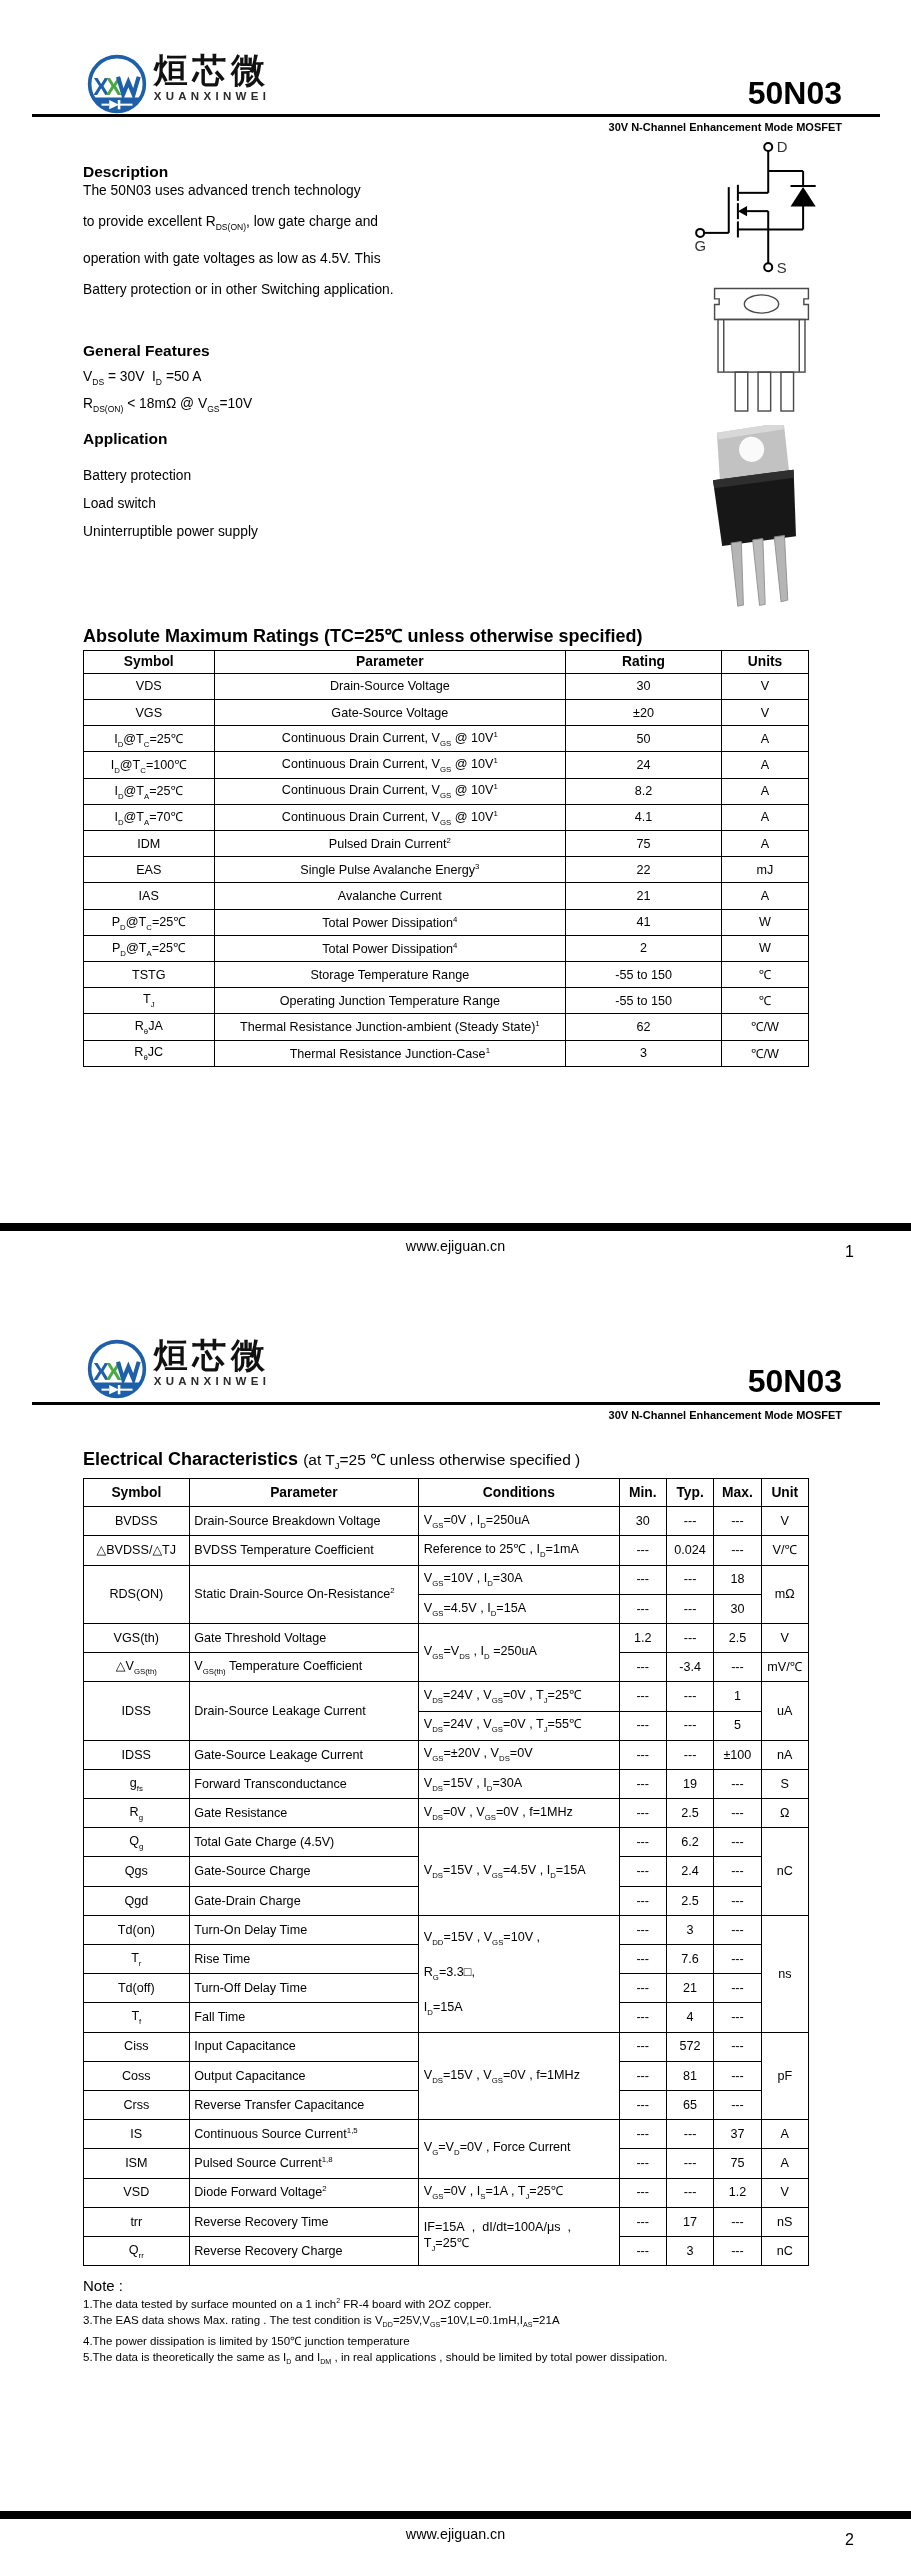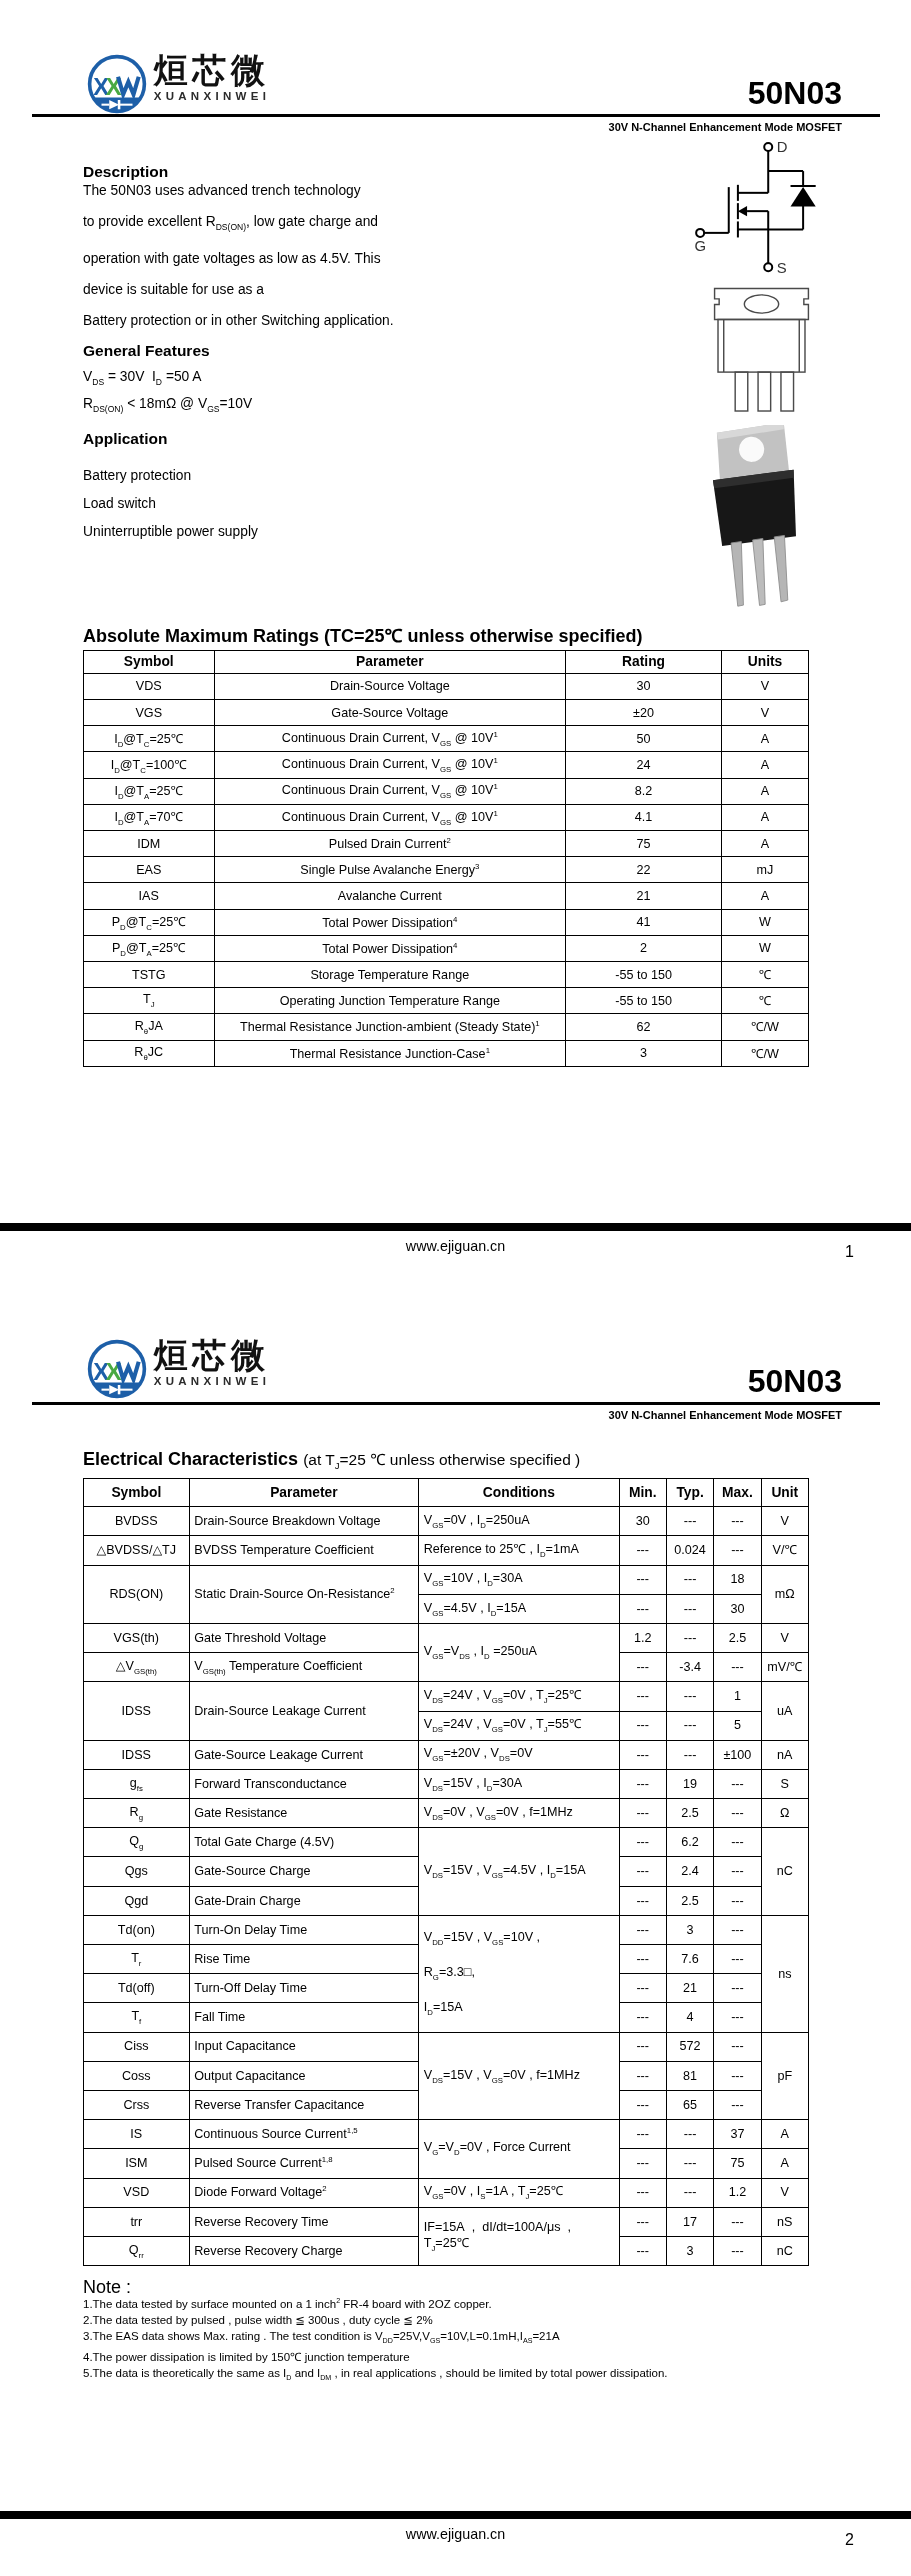--- a/index.html
+++ b/index.html
@@ -36,21 +36,21 @@
   table.amr th{height:20.7px;}
   table.amr td{height:24px;}
   table.ec th{height:26px;}
   table.ec td{height:27px;line-height:1.3;}
   table.ec td.col1, table.ec td.col2{text-align:left;padding-left:4.6px;}
   .amr col.c0{width:18%}.amr col.c1{width:48.5%}.amr col.c2{width:21.5%}.amr col.c3{width:12%}
   .ec col.c0{width:14.5%}.ec col.c1{width:31.5%}.ec col.c2{width:27.5%}
   .ec col.c3{width:6.5%}.ec col.c4{width:6.5%}.ec col.c5{width:6.5%}.ec col.c6{width:6.5%}
 
   
-  .note-title{font-size:18px;}
+  .note-title{font-size:15px;}
   .note-line{font-size:11.5px;line-height:16px;}
 
   
   .footer-bar{left:0;width:911px;height:7.5px;background:#000;}
   .footer-url{left:0;width:911px;text-align:center;font-size:14.3px;}
   .page-num{font-size:16px;}
 
   svg text{font-family:"Liberation Sans", sans-serif;}
 </style>
 </head>
@@ -78,21 +78,20 @@
 
   <div class="abs part-number" style="right:69px;top:77px;">50N03</div>
   <div class="abs rule" style="left:32px;top:114px;width:848px;"></div>
   <div class="abs subtitle" style="right:69px;top:122px;">30V N-Channel Enhancement Mode MOSFET</div>
 
   <div class="abs sec-title" style="left:83px;top:164px;">Description</div>
   <div class="abs desc-lines" style="left:83px;top:175px;width:551px;">
     <div class="body-line">The    50N03   uses advanced trench technology</div>
     <div class="body-line">to provide excellent R<sub>DS(ON)</sub>, low gate charge and</div>
     <div class="body-line">operation with gate voltages as low as 4.5V. This</div>
-    <div class="body-line">device is suitable for use as a</div>
     <div class="body-line">Battery protection or in other Switching application.</div>
   </div>
 
   <div class="abs sec-title" style="left:83px;top:343px;">General Features</div>
   <div class="abs feat-lines" style="left:83px;top:366px;width:516px;">
     <div class="body-line">V<sub>DS</sub> = 30V&nbsp;&nbsp;I<sub>D</sub> =50 A</div>
     <div class="body-line">R<sub>DS(ON)</sub> &lt; 18mΩ @ V<sub>GS</sub>=10V</div>
   </div>
 
   <div class="abs sec-title" style="left:83px;top:431px;">Application</div>
@@ -532,21 +531,20 @@
             <td class="col5">---</td>
             <td class="col6">nC</td>
           </tr>
         </tbody>
       </table>
   </div>
 
   <div class="abs note-title" style="left:83px;top:2277px;">Note :</div>
   <div class="abs" style="left:83px;top:2293px;width:757px;">
     <div class="note-line">1.The data tested by surface mounted on a 1 inch<sup>2</sup> FR-4 board with 2OZ copper.</div>
-    <div class="note-line">2.The data tested by pulsed , pulse width ≦ 300us , duty cycle ≦ 2%</div>
     <div class="note-line">3.The EAS data shows Max. rating . The test condition is V<sub>DD</sub>=25V,V<sub>GS</sub>=10V,L=0.1mH,I<sub>AS</sub>=21A</div>
     <div class="note-line">4.The power dissipation is limited by 150℃  junction temperature</div>
     <div class="note-line">5.The data is theoretically the same as I<sub>D</sub> and I<sub>DM</sub> , in real applications , should be limited by total power dissipation.</div>
   </div>
 
   <div class="abs footer-bar" style="top:2511px;"></div>
   <div class="abs footer-url" style="top:2526px;">www.ejiguan.cn</div>
   <div class="abs page-num" style="right:57px;top:2531px;">2</div>
 
 </div>

